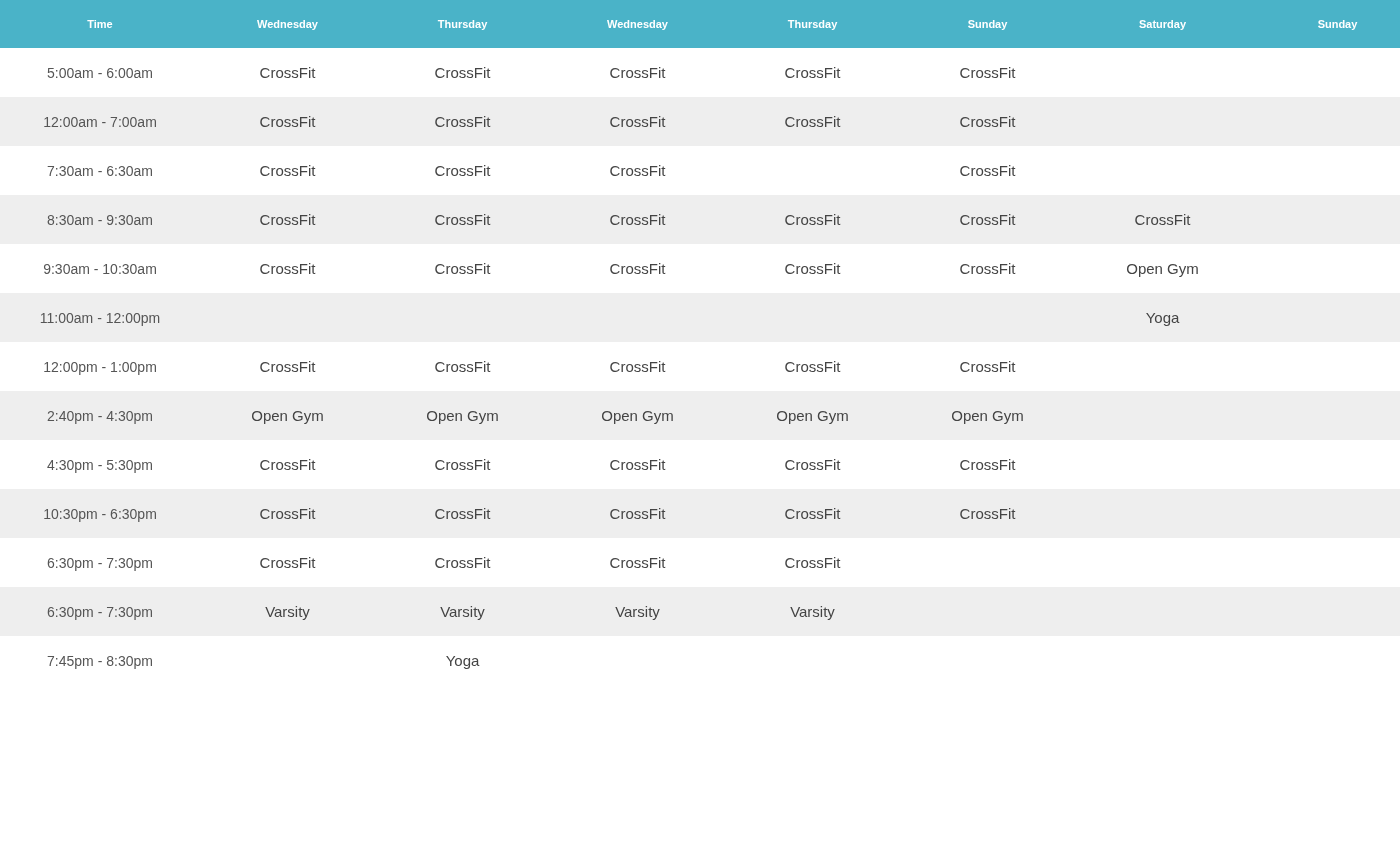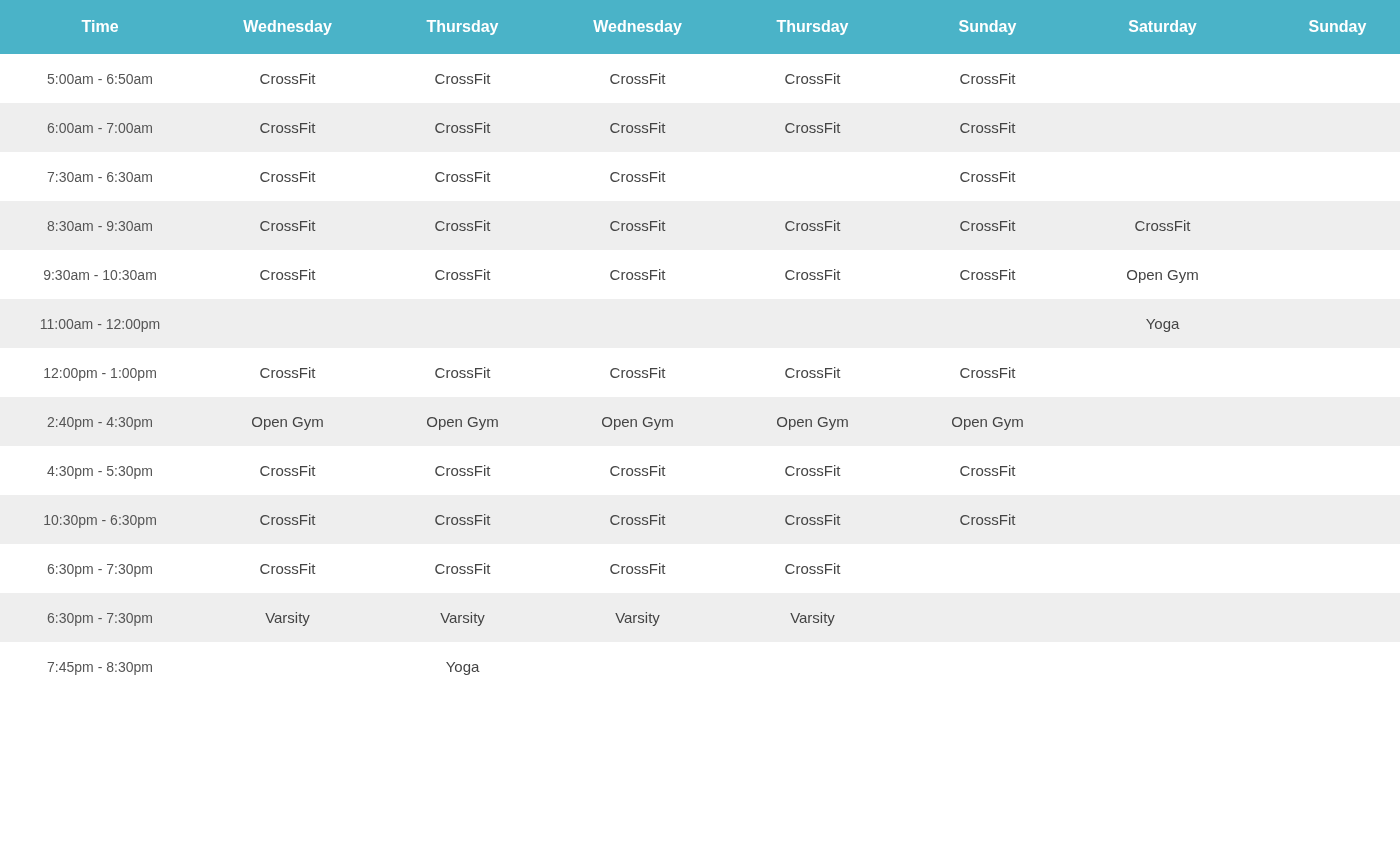--- a/index.html
+++ b/index.html
@@ -21,21 +21,21 @@
       table-layout: fixed;
     }
 
     thead tr {
       background-color: #4ab3c8;
     }
 
     thead th {
       color: #ffffff;
       font-weight: bold;
-      font-size: 16px;
+      font-size: 11px;
       padding: 18px 10px;
       text-align: center;
     }
 
     tbody tr:nth-child(odd) {
       background-color: #ffffff;
     }
 
     tbody tr:nth-child(even) {
       background-color: #eeeeee;
@@ -77,31 +77,31 @@
       <th>Thursday</th>
       <th>Wednesday</th>
       <th>Thursday</th>
       <th>Sunday</th>
       <th>Saturday</th>
       <th>Sunday</th>
     </tr>
   </thead>
   <tbody id="schedule-body">
   <tr>
-        <td>5:00am - 6:50am</td>
-        <td>CrossFit</td>
-        <td>CrossFit</td>
-        <td>CrossFit</td>
-        <td>CrossFit</td>
-        <td>CrossFit</td>
-        <td></td>
-        <td></td>
-      </tr>
-      <tr>
-        <td>6:00am - 7:00am</td>
+        <td>5:00am - 6:00am</td>
+        <td>CrossFit</td>
+        <td>CrossFit</td>
+        <td>CrossFit</td>
+        <td>CrossFit</td>
+        <td>CrossFit</td>
+        <td></td>
+        <td></td>
+      </tr>
+      <tr>
+        <td>12:00am - 7:00am</td>
         <td>CrossFit</td>
         <td>CrossFit</td>
         <td>CrossFit</td>
         <td>CrossFit</td>
         <td>CrossFit</td>
         <td></td>
         <td></td>
       </tr>
       <tr>
         <td>7:30am - 6:30am</td>

